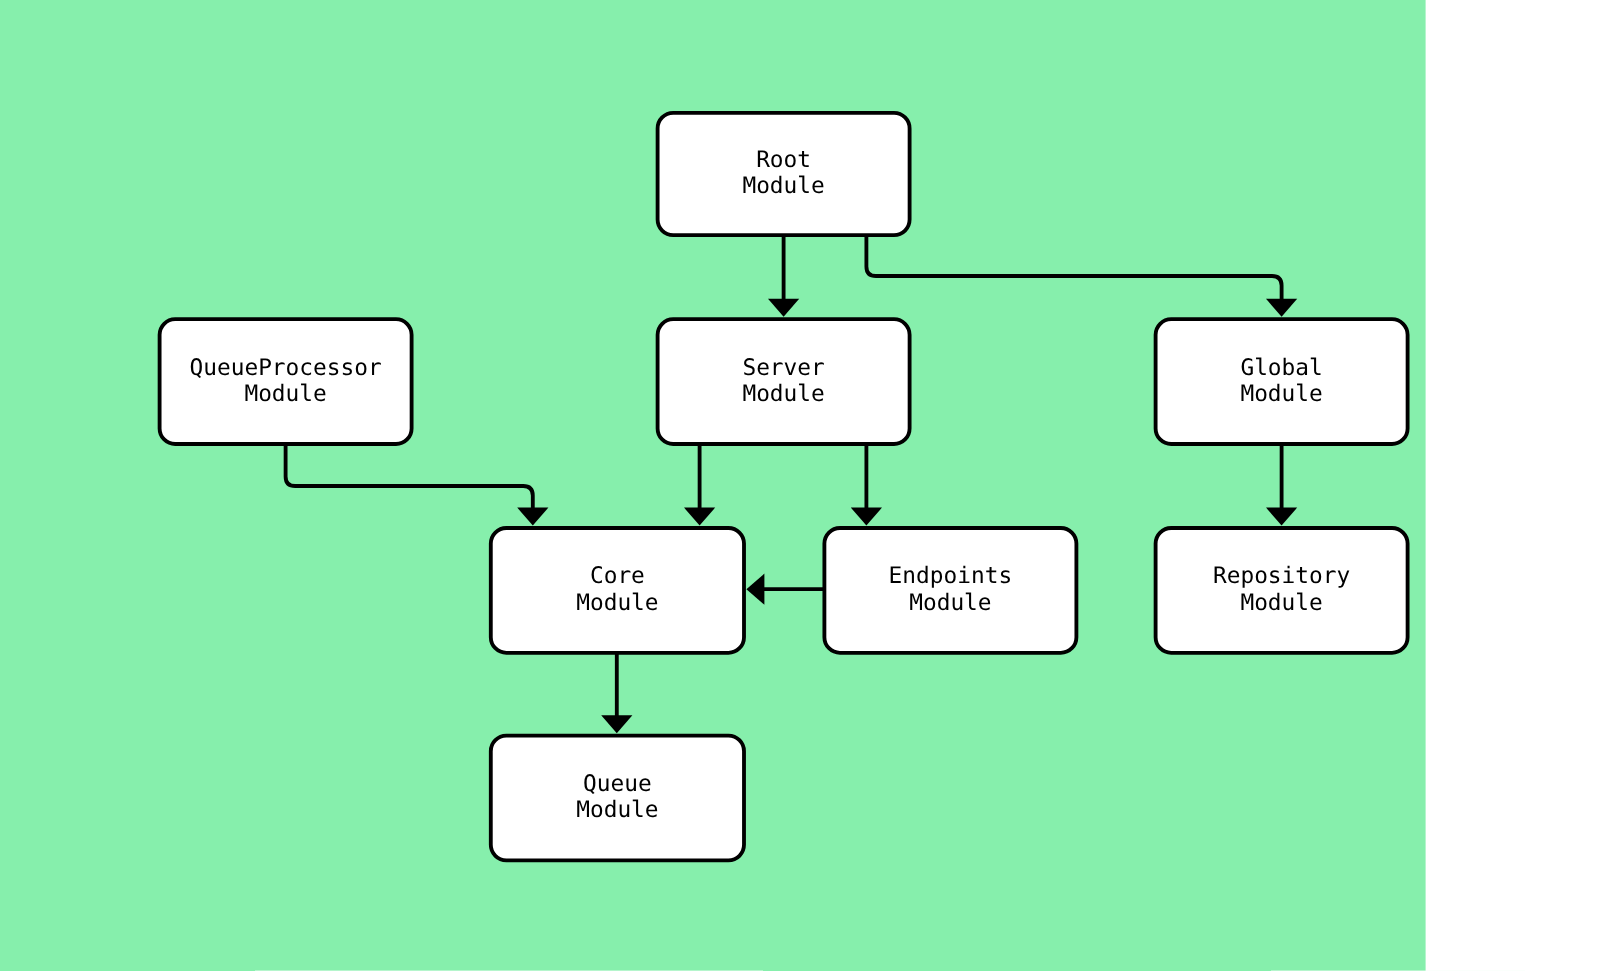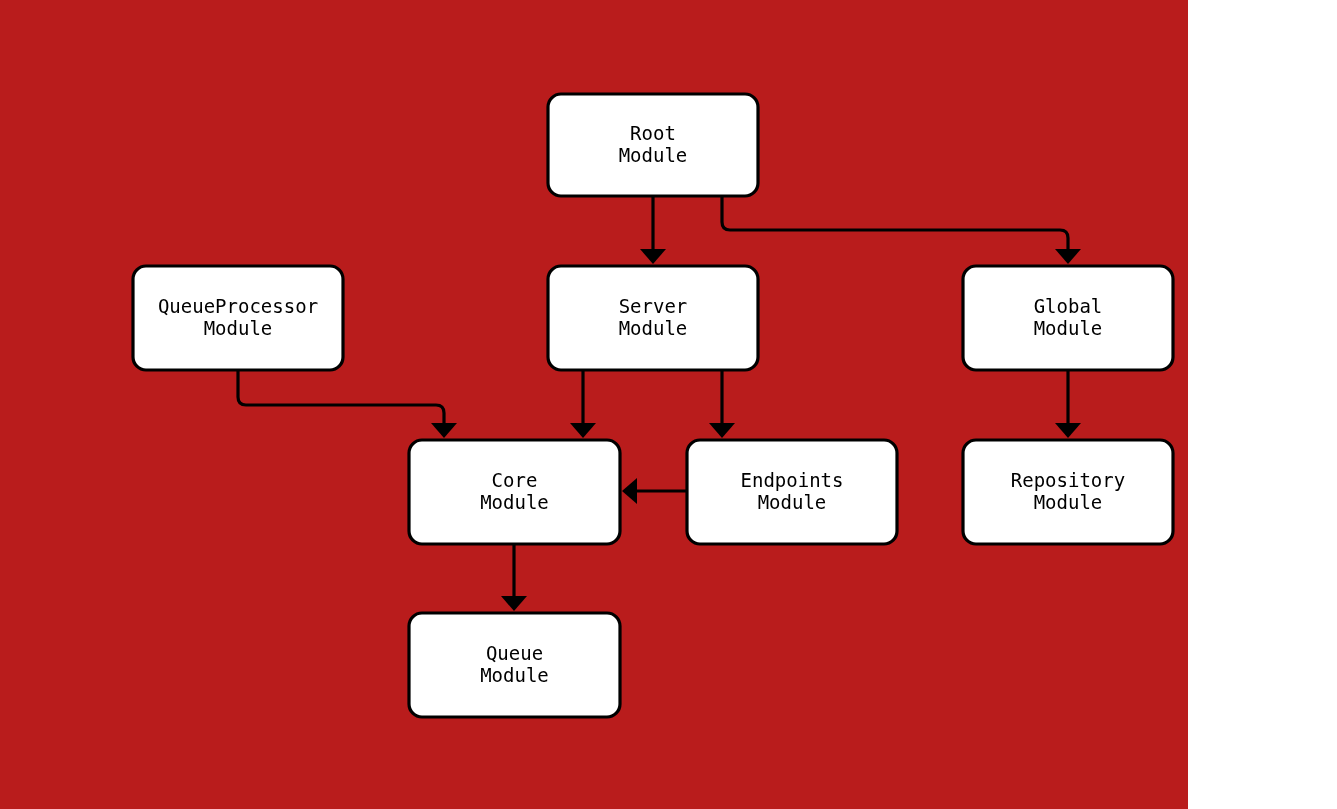--- a/index.html
+++ b/index.html
@@ -10,21 +10,21 @@
   body {
     width: 1337px;
     height: 809px;
     overflow: hidden;
     font-family: "DejaVu Sans Mono", monospace;
   }
   #diagram-root {
     position: relative;
     width: 1188px;
     height: 809px;
-    background: #b91c1c;
+    background: #86efac;
   }
   svg#diagram-svg {
     position: absolute;
     top: 0;
     left: 0;
     width: 1337px;
     height: 809px;
     display: block;
   }
   .node-rect {

